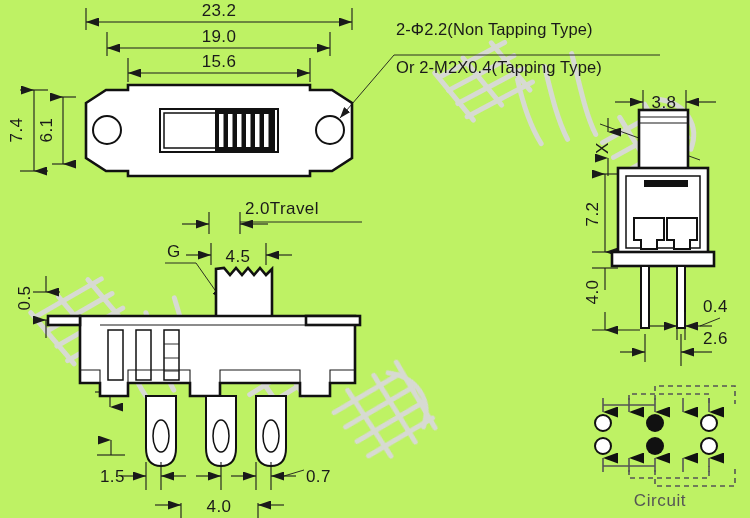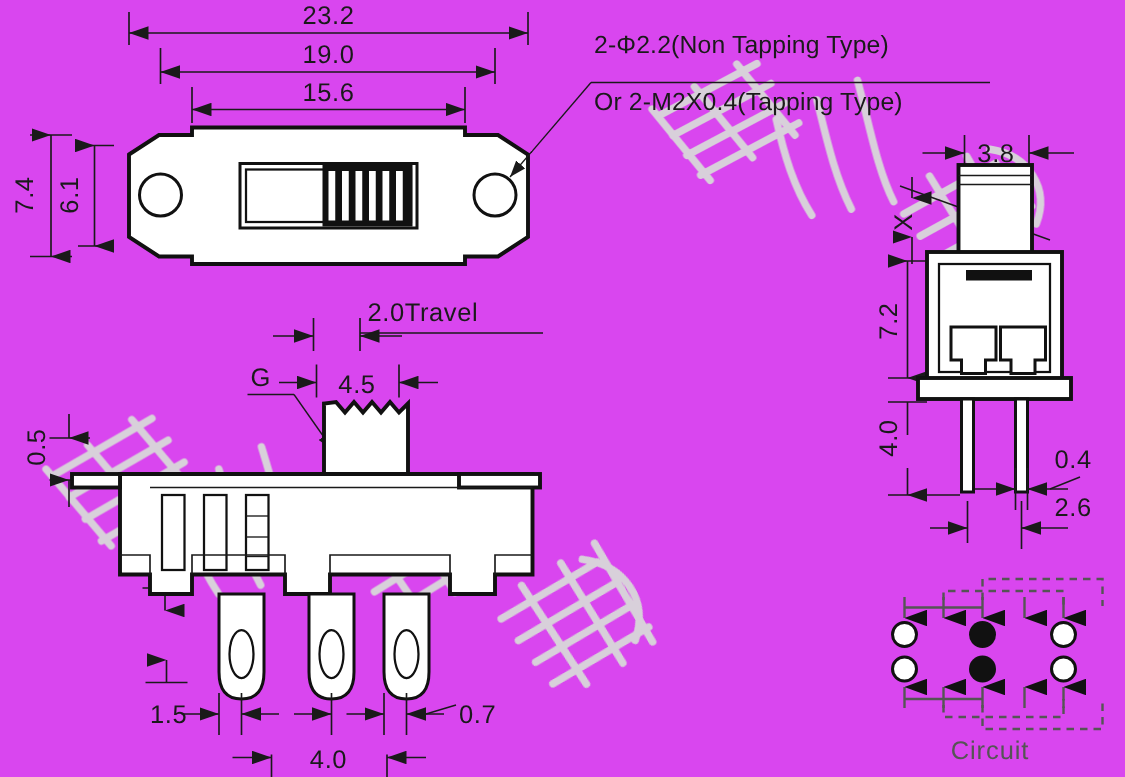--- a/index.html
+++ b/index.html
@@ -5,21 +5,21 @@
 <style>
   html, body {
     margin: 0;
     padding: 0;
     background: #ffffff;
   }
   #sheet {
     position: relative;
     width: 750px;
     height: 518px;
-    background: #d946ef;
+    background: #bef264;
     font-family: "Liberation Sans", sans-serif;
     overflow: hidden;
   }
   #sheet svg {
     position: absolute;
     top: 0;
     left: 0;
     width: 750px;
     height: 518px;
   }

